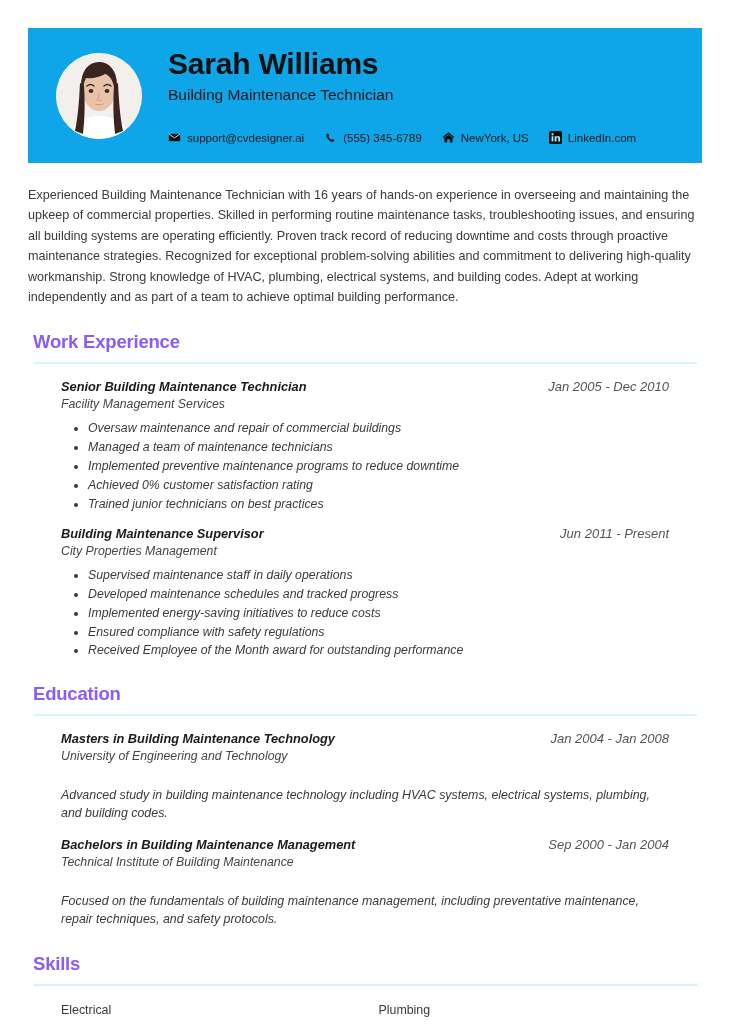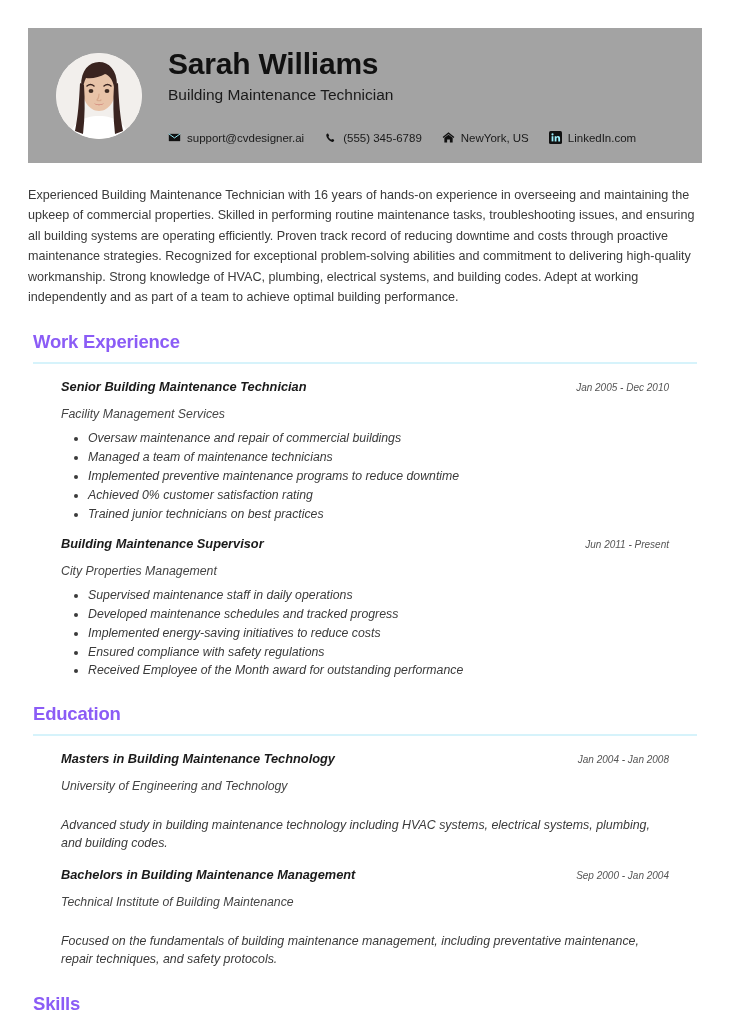--- a/index.html
+++ b/index.html
@@ -17,21 +17,21 @@
     width: 730px;
     height: 1024px;
     background: #ffffff;
     padding: 0;
     position: relative;
   }
 
   
   .header {
     margin: 28px 28px 0 28px;
-    background: #a3a3a3;
+    background: #0ea5e9;
     height: 135px;
     display: flex;
     align-items: center;
     padding: 0 24px 0 28px;
   }
 
   .avatar {
     width: 86px;
     height: 86px;
     border-radius: 50%;
@@ -126,31 +126,31 @@
     align-items: baseline;
   }
 
   .entry-title {
     font-size: 12.8px;
     font-weight: bold;
     color: #1a1a1a;
   }
 
   .entry-date {
-    font-size: 10px;
+    font-size: 13px;
     color: #555555;
     white-space: nowrap;
     margin-left: 14px;
     flex: 0 0 auto;
   }
 
   .entry-org {
     font-size: 12.3px;
     color: #454545;
-    margin-top: 13px;
+    margin-top: 3px;
   }
 
   .bullets {
     margin-top: 9px;
     padding-left: 27px;
   }
   .bullets li {
     font-size: 12.3px;
     color: #3a3a3a;
     line-height: 1.33;

